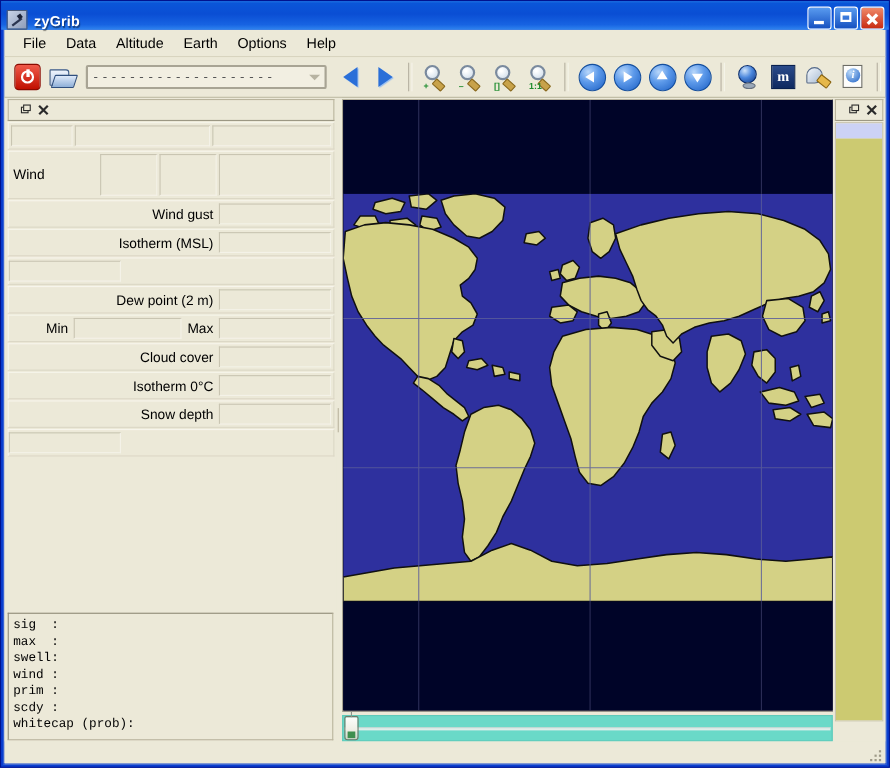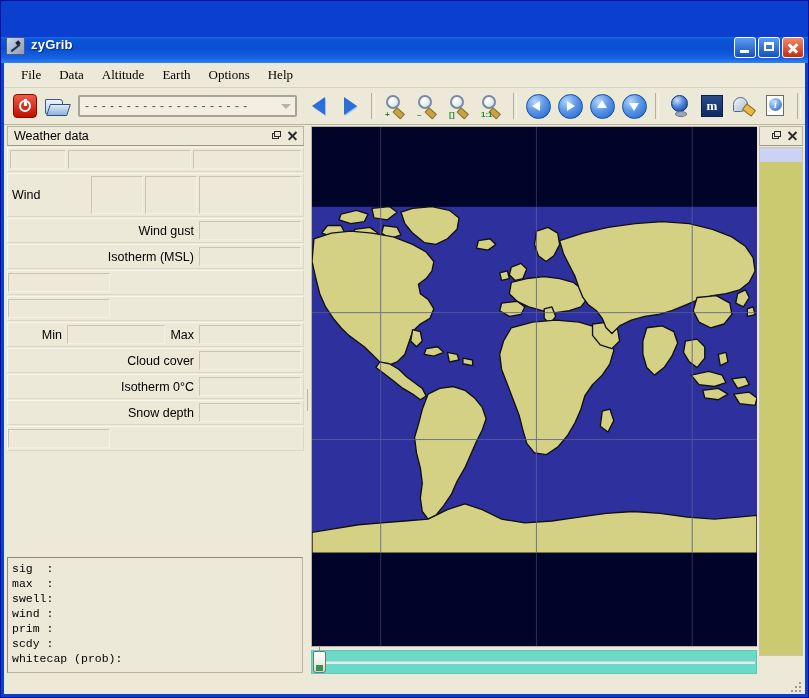--- a/index.html
+++ b/index.html
@@ -20,24 +20,23 @@
     background: #0a3fd0;
     border: 1px solid #00128f;
     display: flex; flex-direction: column;
   }
 
   
   .titlebar {
     height: 26px; flex: 0 0 26px;
     background: linear-gradient(to bottom,
        #1a6fe0 0%, #0a55d8 8%, #0a4ed4 45%, #1763e2 82%, #2f84ef 100%);
-    display: flex; align-items: flex-start;
+    display: flex; align-items: flex-end;
     padding: 0 2px 0 5px;
     position: relative;
-    margin-top: 36px;
   }
   .title-icon {
     width: 17px; height: 16px;
     background: linear-gradient(135deg,#c8d4e8,#8e9cb8);
     border: 1px solid #4a5a78;
     border-radius: 1px;
     position: relative;
     margin-right: 6px;
     flex: 0 0 auto;
     overflow: hidden;
@@ -106,21 +105,20 @@
     height: 24px; flex: 0 0 24px;
     background: #ece9d8;
     display: flex; align-items: center;
     padding-left: 8px;
     border-bottom: 1px solid #d6d2bd;
   }
   .menu-item {
     font-size: 13px; color: #000;
     padding: 3px 9px;
     white-space: nowrap;
-    font-family: Liberation Serif, serif;
   }
 
   
   .toolbar {
     height: 36px; flex: 0 0 36px;
     background: #ece9d8;
     display: flex; align-items: center;
     padding-left: 6px;
     gap: 2px;
     border-bottom: 1px solid #b9b49d;
@@ -637,21 +635,20 @@
 
       <div class="tb-sep"></div>
 
     </div>
 
     <div class="body-row">
 
       <div class="leftdock">
 
         <div class="dock-title">
-          <span class="t">Weather data</span>
           <span class="dk-btn dk-float"></span>
           <span class="dk-btn dk-close"></span>
         </div>
 
         <div class="wd-table">
 
           <div class="wd-row">
             <div class="wd-cell" style="width:56px;margin-left:2px;"></div>
             <div class="wd-cell" style="flex:1 1 auto;"></div>
             <div class="wd-cell" style="width:108px;"></div>
@@ -672,20 +669,21 @@
           <div class="wd-row">
             <div class="wd-label">Isotherm (MSL)</div>
             <div class="wd-cell v" style="width:102px;"></div>
           </div>
 
           <div class="wd-row">
             <div class="wd-cell v" style="width:102px;"></div>
           </div>
 
           <div class="wd-row">
+            <div class="wd-label">Dew point (2 m)</div>
             <div class="wd-cell v" style="width:102px;"></div>
           </div>
 
           <div class="wd-row">
             <div class="wd-label" style="flex:0 0 50px;">Min</div>
             <div class="wd-cell v" style="width:98px;"></div>
             <div class="wd-label" style="flex:1 1 auto;">Max</div>
             <div class="wd-cell v" style="width:102px;"></div>
           </div>
 

